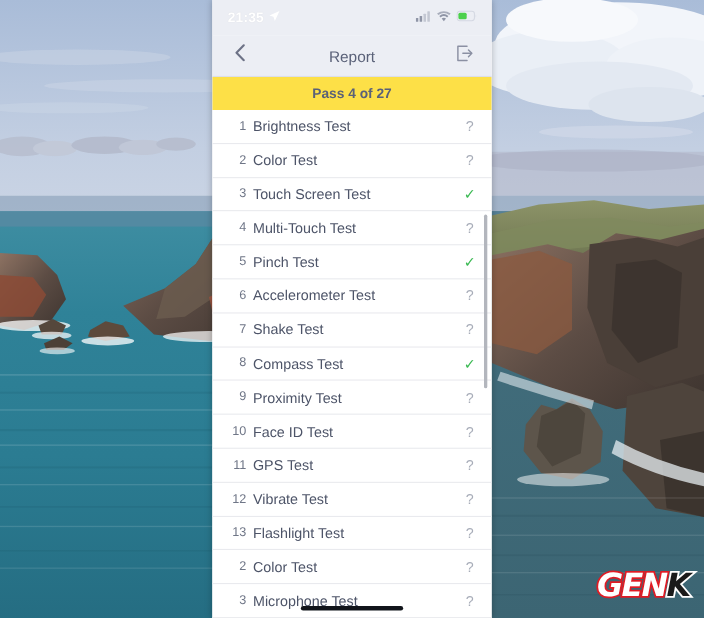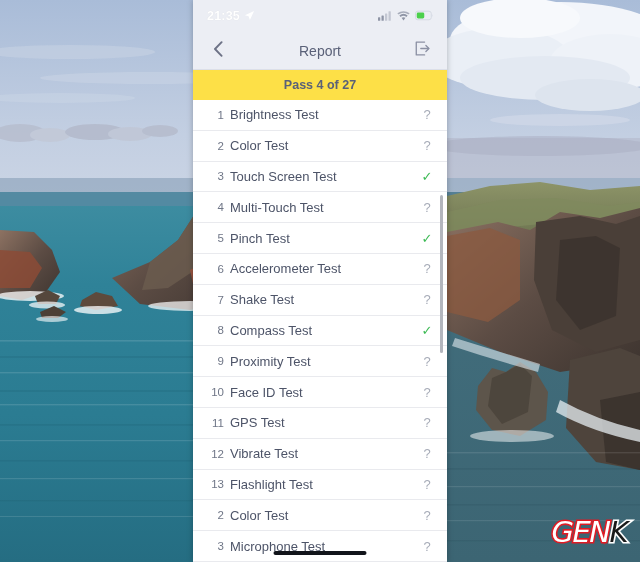--- a/index.html
+++ b/index.html
@@ -101,21 +101,21 @@
 
   
   #home-indicator {
     position:absolute; bottom:7px; left:50%; transform:translateX(-50%);
     width:93px; height:4px; background:#11141a; border-radius:3px;
   }
 
   
   #watermark {
     position:absolute; right:13px; bottom:13px;
-    font-size:29px; font-weight:normal; font-style:italic;
+    font-size:29px; font-weight:bold; font-style:italic;
     letter-spacing:-1.5px;
     font-family:"DejaVu Sans", sans-serif;
   }
   #watermark .g-white {
     color:#ffffff;
     -webkit-text-stroke:3.2px #e01b24;
     paint-order:stroke fill;
   }
   #watermark .g-black {
     color:#1a1a1a;

